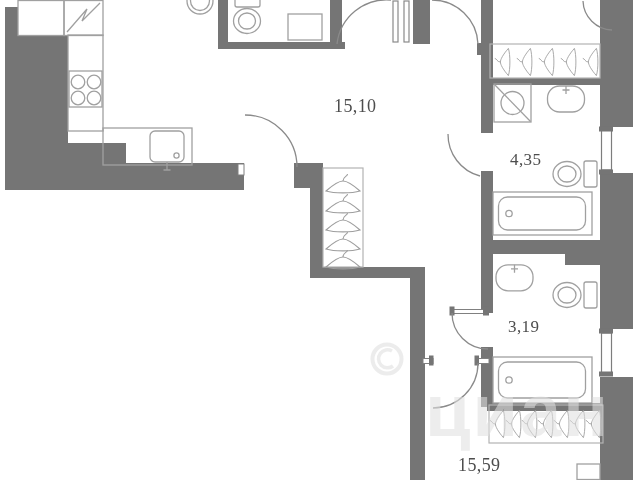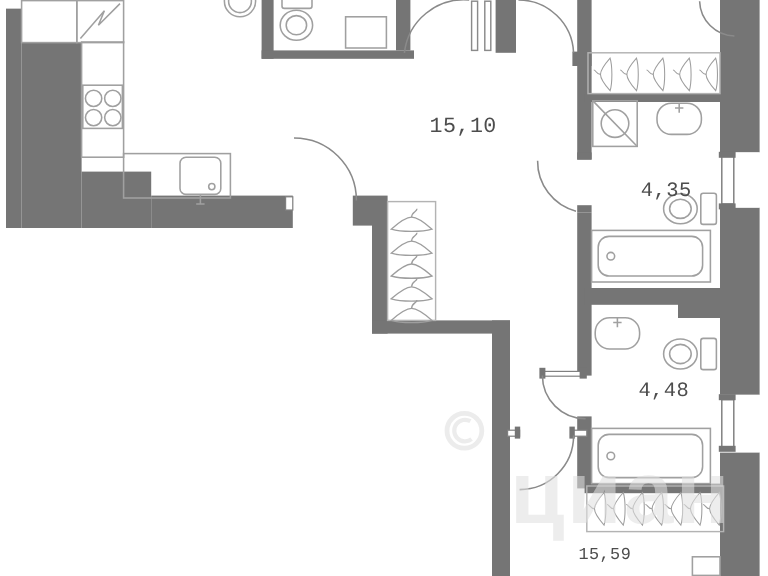--- a/index.html
+++ b/index.html
@@ -5,25 +5,25 @@
   html,body{margin:0;padding:0;background:#fff;}
   #plan{
     position:relative;width:640px;height:480px;background:#ffffff;overflow:hidden;
     font-family:"Liberation Sans",sans-serif;
   }
   .wall{position:absolute;background:var(--wall,#757575);}
   .white-patch{position:absolute;background:#ffffff;}
   svg{position:absolute;left:0;top:0;}
   .lbl{
     position:absolute;color:var(--label,#4d4d4d);
-    font-family:Liberation Mono, monospace;letter-spacing:.4px;margin-left:24px;
+    font-family:Liberation Serif, serif;letter-spacing:.4px;
   }
   .lbl-a{font-size:18px;}
   .lbl-b{font-size:17px;}
-  .lbl-c{font-size:14px;}
+  .lbl-c{font-size:18px;}
 </style>
 </head>
 <body>
 
 <div id="plan">
 
   <div class="wall" style="left:5px;top:7px;width:13px;height:183px;"></div>
   <div class="wall" style="left:18px;top:35px;width:50px;height:155px;"></div>
   <div class="wall" style="left:68px;top:143px;width:58px;height:47px;"></div>
   <div class="wall" style="left:126px;top:163px;width:118px;height:27px;"></div>
@@ -199,16 +199,16 @@
     <g fill="none">
       <circle cx="387" cy="359" r="14.5" stroke="rgba(185,185,185,0.28)" stroke-width="4"></circle>
       <path d="M392,351 A9,9 0 1 0 393,366" stroke="rgba(185,185,185,0.28)" stroke-width="3.5"></path>
     </g>
     <text x="425" y="436" font-family="Liberation Sans, sans-serif" font-size="74" font-weight="bold" letter-spacing="2" fill="rgba(255,255,255,0.5)">циан</text>
     <text x="425" y="436" font-family="Liberation Sans, sans-serif" font-size="74" font-weight="bold" letter-spacing="2" fill="rgba(130,130,130,0.14)">циан</text>
   </svg>
 
   <div class="lbl lbl-a" style="left:334px;top:96px;">15,10</div>
   <div class="lbl lbl-b" style="left:510px;top:150px;">4,35</div>
-  <div class="lbl lbl-b" style="left:508px;top:317px;">4,48</div>
+  <div class="lbl lbl-b" style="left:508px;top:317px;">3,19</div>
   <div class="lbl lbl-c" style="left:458px;top:455px;">15,59</div>
 
 </div>
 
 </body></html>

